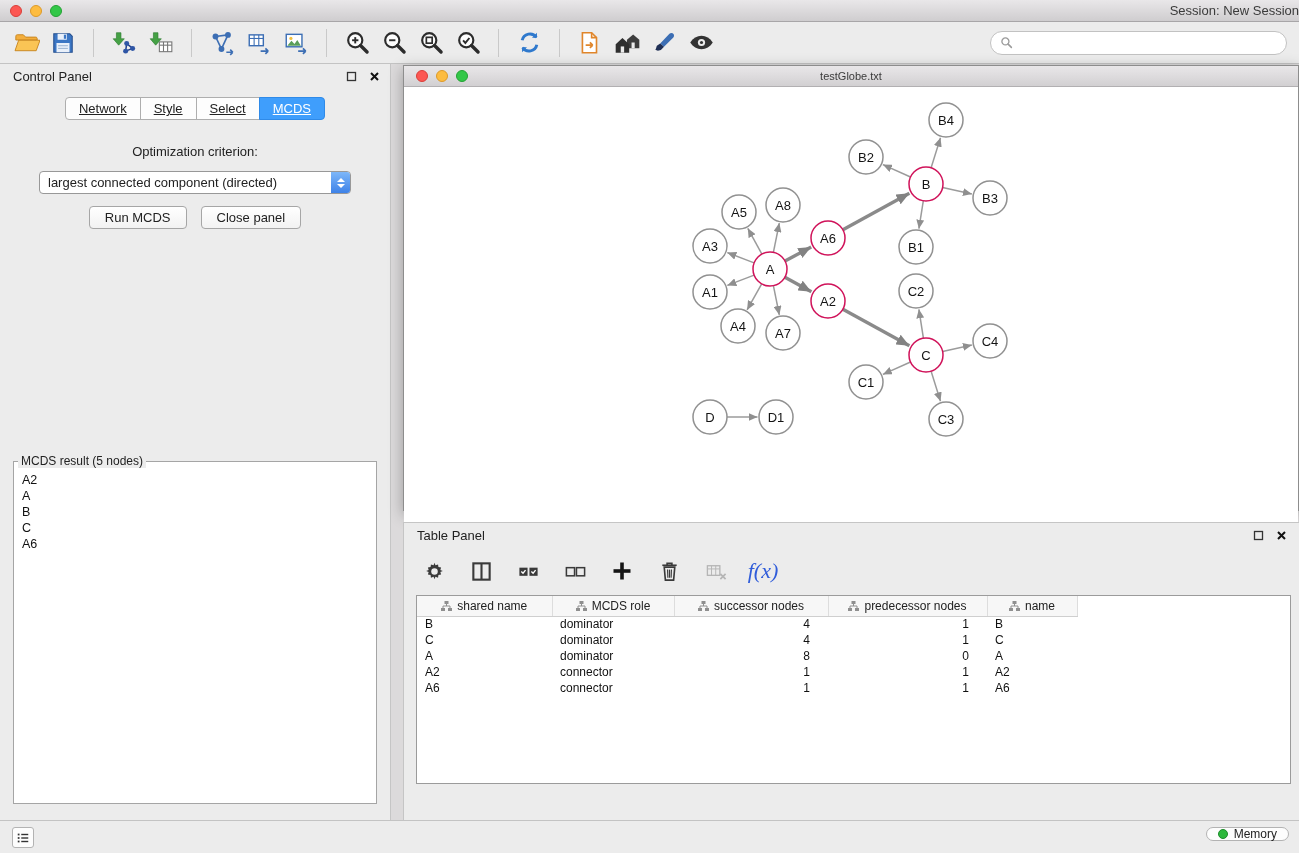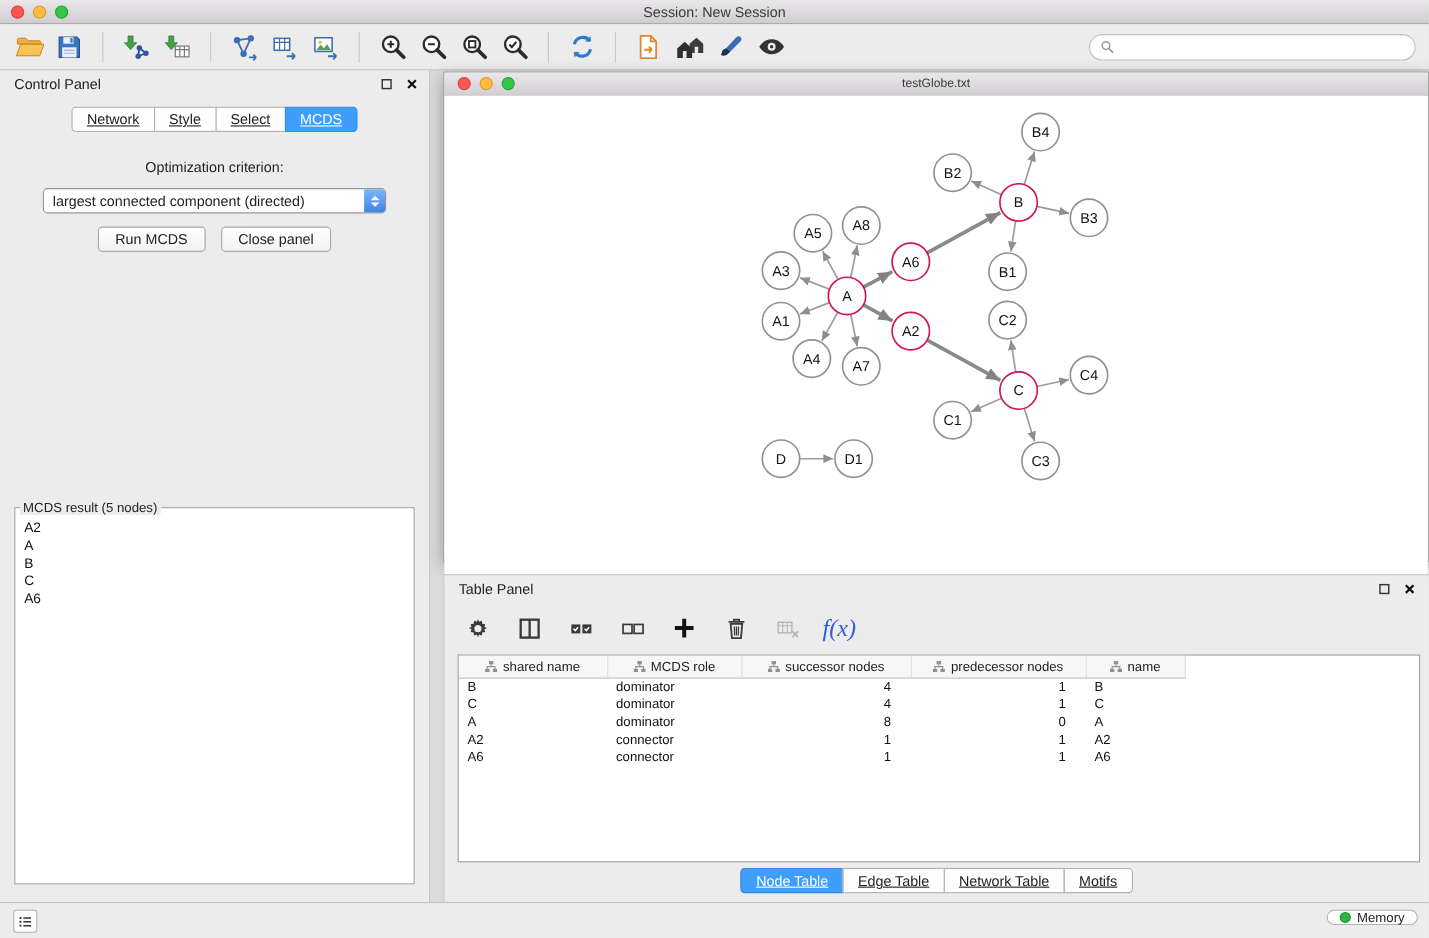--- a/index.html
+++ b/index.html
@@ -3,21 +3,21 @@
 <meta charset="utf-8">
 <style>
   * { margin:0; padding:0; box-sizing:border-box; }
   html,body { width:1299px; height:853px; }
   body { font-family:"Liberation Sans", sans-serif; font-size:13px; color:#222; overflow:hidden; }
   .app { position:relative; width:1299px; height:853px; background:#dcdadb; overflow:hidden; }
 
   
   .titlebar { position:absolute; top:0; left:0; right:0; height:22px;
     background:linear-gradient(#e9e7e9,#cfcdcf); border-bottom:1px solid #a8a6a8;
-    display:flex; align-items:center; justify-content:center; }
+    display:flex; align-items:center; justify-content:flex-end; }
   .traffic { position:absolute; left:10px; top:5px; display:flex; gap:8px; }
   .light { width:12px; height:12px; border-radius:50%; display:inline-block; }
   .light.red { background:#fc5753; border:1px solid #da3e38; }
   .light.yellow { background:#fdbc40; border:1px solid #dd9a28; }
   .light.green { background:#33c748; border:1px solid #23a233; }
   .titlebar-title { font-size:13px; color:#3b3b3b; }
 
   
   .toolbar { position:absolute; top:22px; left:0; right:0; height:42px; background:#ececec;
     border-bottom:1px solid #c3c3c3; display:flex; align-items:center; padding:0 10px; }
@@ -619,26 +619,20 @@
             <tr>
               <td class="col0">A6</td>
               <td class="col1">connector</td>
               <td class="col2">1</td>
               <td class="col3">1</td>
               <td class="col4">A6</td>
             </tr>
           </tbody>
       </table>
     </div>
-    <div class="tp-tabs seg-tabs" id="table-tabs" style="margin-top:0;">
-        <div class="seg-tab active">Node Table</div>
-        <div class="seg-tab">Edge Table</div>
-        <div class="seg-tab">Network Table</div>
-        <div class="seg-tab">Motifs</div>
-      </div>
   </div>
 
   <div class="status-bar">
     <span class="list-btn">
       <svg width="14" height="14" viewBox="0 0 16 16">
           <rect x="2" y="3" width="2" height="2" fill="#333"></rect>
           <rect x="2" y="7" width="2" height="2" fill="#333"></rect>
           <rect x="2" y="11" width="2" height="2" fill="#333"></rect>
           <line x1="6" y1="4" x2="14" y2="4" stroke="#333" stroke-width="1.6"></line>
           <line x1="6" y1="8" x2="14" y2="8" stroke="#333" stroke-width="1.6"></line>

